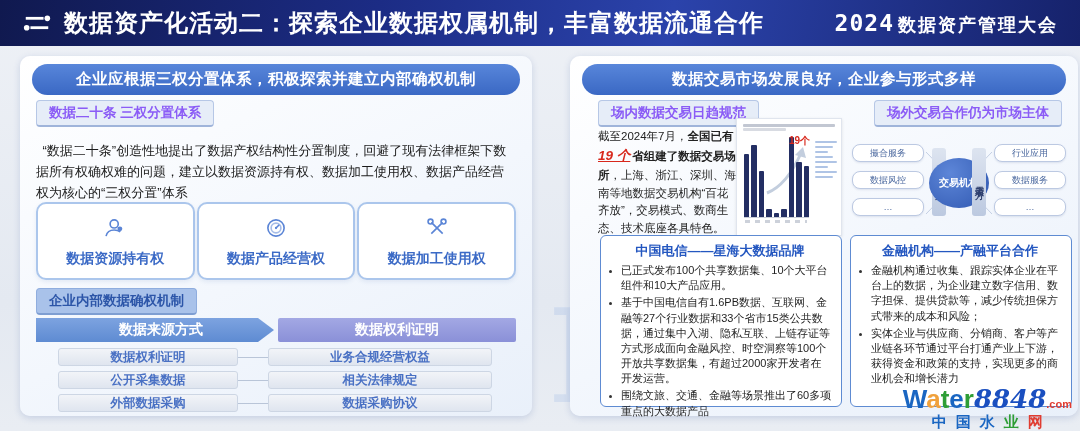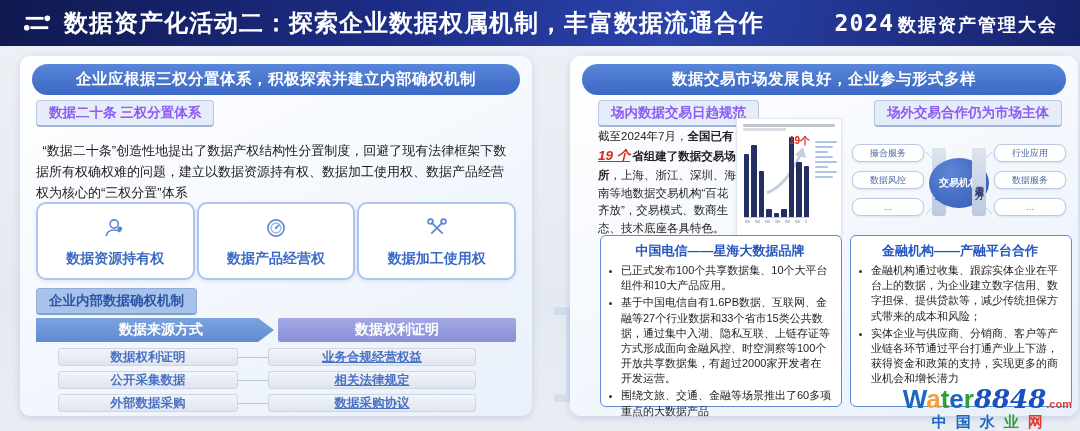--- a/index.html
+++ b/index.html
@@ -42,21 +42,21 @@
   .thead{display:flex;height:24px;margin-bottom:6px;}
   .th{color:#fff;font-weight:bold;font-size:14px;display:flex;align-items:center;justify-content:center;}
   .th-left{width:226px;background:linear-gradient(180deg,#7da3e0,#5e8bd2);
     clip-path:polygon(0 0,calc(100% - 16px) 0,100% 50%,calc(100% - 16px) 100%,0 100%);padding-left:12px;}
   .th-right{flex:1;margin-left:4px;background:linear-gradient(180deg,#a3a8e4,#8a90d8);border-radius:2px;}
   .trow{display:flex;align-items:center;height:18px;margin-bottom:5px;}
   .cell{background:linear-gradient(180deg,#f2f4f8,#dfe5ef);border:1px solid #cdd6e4;border-radius:3px;
     color:#4a71c4;font-weight:bold;font-size:12.5px;display:flex;align-items:center;justify-content:center;height:100%;box-sizing:border-box;}
   .cell.src{margin-left:22px;width:180px;}
   .connector{width:30px;height:1px;background:#b9c5d8;}
-  .cell.proof{width:208px;text-decoration:underline;}
+  .cell.proof{width:224px;}
 
   
   .tag-in{top:44px;left:28px;}
   .tag-out{top:44px;right:16px;}
   .stat{position:absolute;left:28px;top:72px;width:138px;font-size:11.5px;line-height:1.55;color:#222;}
   .stat .b{font-weight:bold;}
   .stat .hl{color:#d8281c;font-weight:bold;font-style:italic;text-decoration:underline;font-size:13.5px;padding-right:2px;}
 
   .minichart{position:absolute;left:166px;top:62px;width:106px;height:118px;background:#fff;
     border:1px solid #e0e5ee;box-shadow:0 1px 3px rgba(0,0,0,.10);padding:4px 4px 2px;box-sizing:border-box;}

